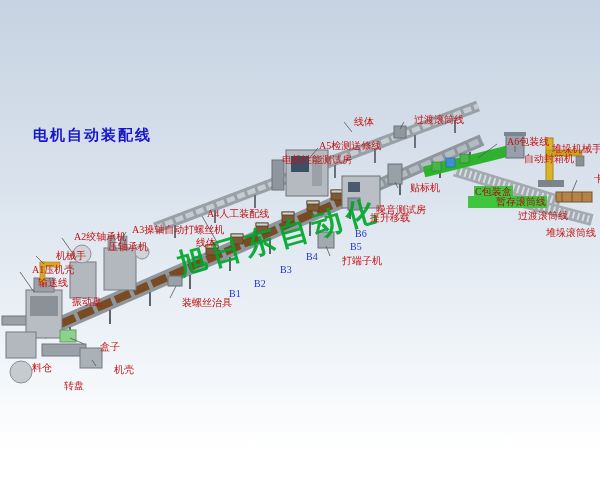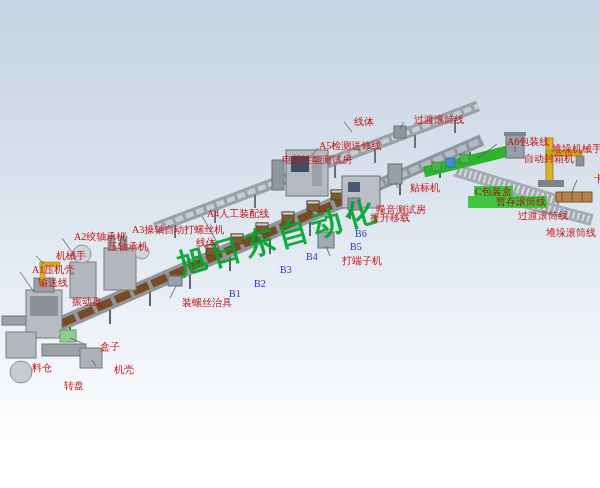--- a/index.html
+++ b/index.html
@@ -166,20 +166,21 @@
       <line x1="170" y1="298" x2="176" y2="286"></line>
       <line x1="62" y1="238" x2="76" y2="258"></line>
       <line x1="126" y1="232" x2="118" y2="246"></line>
       <line x1="36" y1="256" x2="44" y2="264"></line>
       <line x1="20" y1="272" x2="34" y2="292"></line>
       <line x1="84" y1="344" x2="70" y2="338"></line>
       <line x1="96" y1="366" x2="92" y2="360"></line>
     </g>
   </svg>
 
+  <div class="page-title">电机自动装配线</div>
   <div class="watermark">旭日东自动化</div>
   <div class="labels-layer">
       <span class="lbl red" style="left: 8px; top: 264px; text-align: right;">A1压机壳</span>
       <span class="lbl red" style="left: 14px; top: 277px;">输送线</span>
       <span class="lbl red" style="left: 32px; top: 250px;">机械手</span>
       <span class="lbl red" style="left: 50px; top: 231px;">A2绞轴承机</span>
       <span class="lbl red" style="left: 84px; top: 241px;">压轴承机</span>
       <span class="lbl red" style="left: 108px; top: 224px;">A3操轴自动打螺丝机</span>
       <span class="lbl red" style="left: 48px; top: 296px;">振动盘</span>
       <span class="lbl red" style="left: 158px; top: 297px;">装螺丝治具</span>

